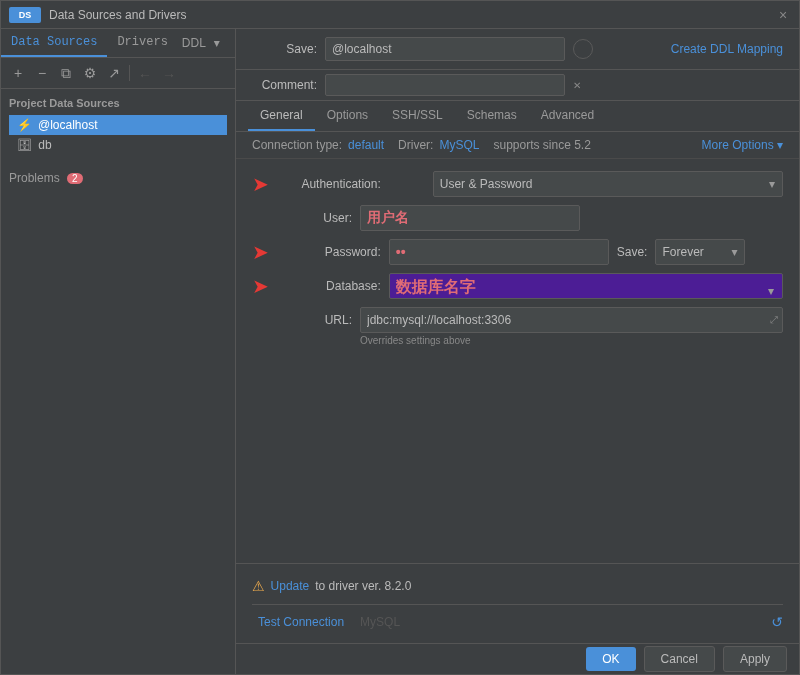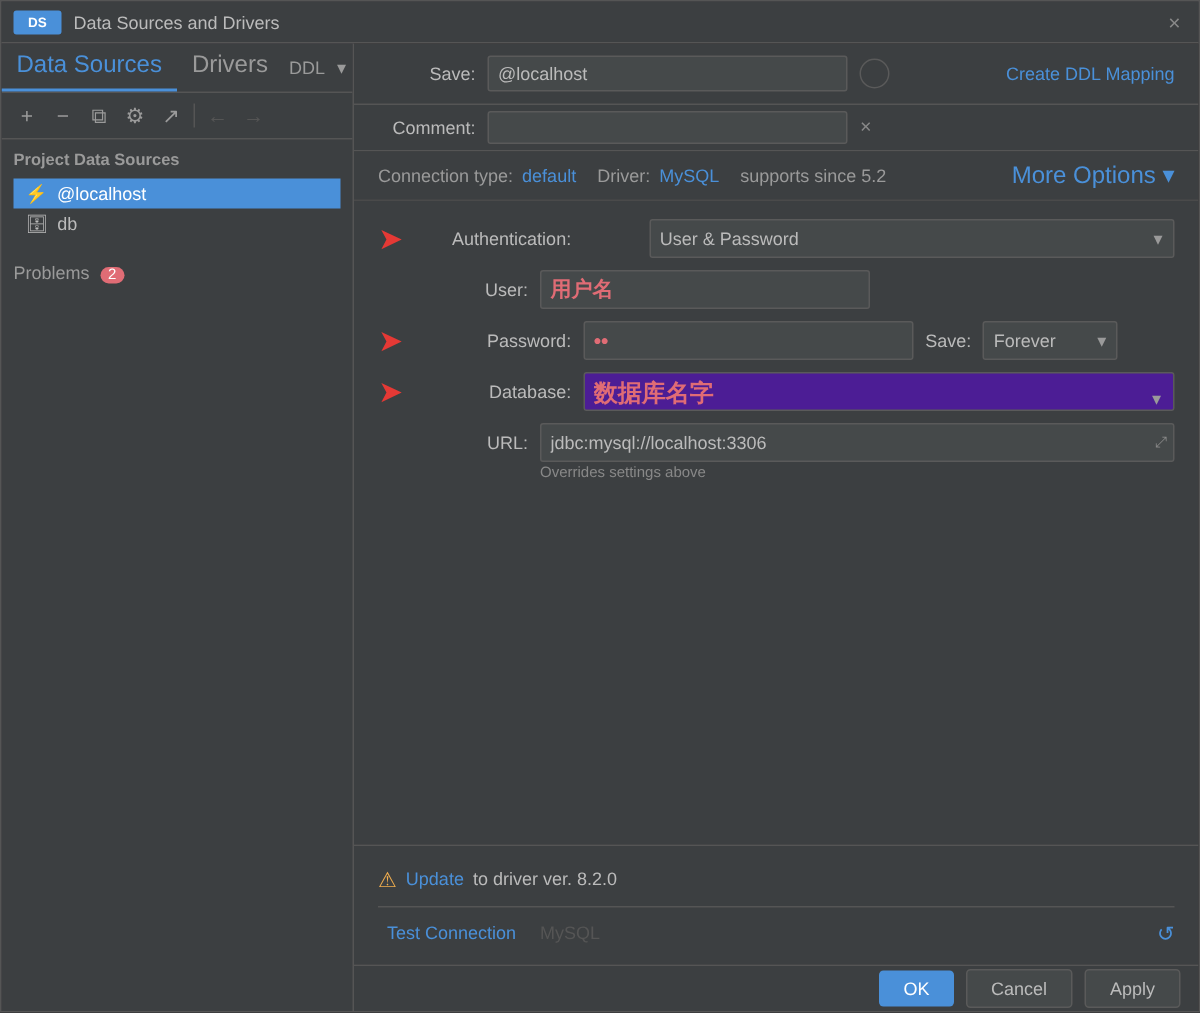--- a/index.html
+++ b/index.html
@@ -10,21 +10,21 @@
     .titlebar { height: 28px; background: #3c3f41; display: flex; align-items: center; padding: 0 8px; border-bottom: 1px solid #555; }
     .titlebar-icon { width: 32px; height: 16px; background: #4a90d9; border-radius: 2px; display: flex; align-items: center; justify-content: center; color: white; font-size: 9px; font-weight: bold; margin-right: 8px; }
     .titlebar-title { flex: 1; color: #bbb; font-size: 12px; }
     .titlebar-close { width: 16px; height: 16px; display: flex; align-items: center; justify-content: center; color: #888; cursor: pointer; font-size: 14px; }
 
     .main { display: flex; flex: 1; overflow: hidden; }
 
     .sidebar { width: 235px; background: #3c3f41; border-right: 1px solid #555; display: flex; flex-direction: column; }
 
     .sidebar-tabs { display: flex; align-items: center; border-bottom: 1px solid #555; background: #3c3f41; }
-    .sidebar-tab { padding: 6px 10px; font-size: 16px; color: #9a9a9a; cursor: pointer; border-bottom: 2px solid transparent; }
+    .sidebar-tab { padding: 6px 10px; font-size: 12px; color: #9a9a9a; cursor: pointer; border-bottom: 2px solid transparent; font-family: Liberation Mono, monospace; }
     .sidebar-tab.active { color: #4a90d9; border-bottom: 2px solid #4a90d9; }
     .sidebar-tab-ddl { padding: 6px 4px; color: #9a9a9a; font-size: 12px; }
     .sidebar-tab-arrow { padding: 4px; color: #9a9a9a; cursor: pointer; }
 
     .sidebar-toolbar { display: flex; align-items: center; padding: 4px 6px; gap: 2px; border-bottom: 1px solid #555; }
     .toolbar-btn { width: 22px; height: 22px; display: flex; align-items: center; justify-content: center; color: #9a9a9a; cursor: pointer; border-radius: 2px; font-size: 14px; }
     .toolbar-btn.disabled { color: #555; cursor: default; }
     .toolbar-sep { width: 1px; height: 16px; background: #555; margin: 0 2px; }
 
     .sidebar-section { padding: 8px 8px 4px 8px; }
@@ -53,21 +53,21 @@
 
     .tabs-row { display: flex; align-items: center; background: #3c3f41; border-bottom: 1px solid #555; padding: 0 12px; }
     .tab { padding: 7px 12px; font-size: 12px; color: #9a9a9a; cursor: pointer; border-bottom: 2px solid transparent; }
     .tab.active { color: #bbb; border-bottom: 2px solid #4a90d9; }
 
     .conn-type-row { display: flex; align-items: center; padding: 6px 16px; background: #3c3f41; border-bottom: 1px solid #4a4a4a; gap: 6px; }
     .conn-type-label { color: #9a9a9a; font-size: 12px; }
     .conn-type-value { color: #4a90d9; font-size: 12px; cursor: pointer; }
     .driver-label { color: #9a9a9a; font-size: 12px; margin-left: 8px; }
     .driver-value { color: #4a90d9; font-size: 12px; cursor: pointer; }
-    .more-opts { color: #4a90d9; font-size: 16px; cursor: pointer; margin-left: auto; }
+    .more-opts { color: #4a90d9; font-size: 12px; cursor: pointer; margin-left: auto; }
 
     .form-area { padding: 12px 16px; flex: 1; display: flex; flex-direction: column; gap: 8px; background: #3c3f41; }
 
     .form-row { display: flex; align-items: center; gap: 8px; }
     .form-label { width: 100px; text-align: right; color: #bbb; font-size: 12px; flex-shrink: 0; }
     .form-input { height: 26px; background: #45494a; border: 1px solid #5a5a5a; color: #bbb; padding: 2px 6px; font-size: 12px; border-radius: 2px; }
     .form-input.host { width: 220px; }
     .form-input.user { width: 220px; color: #e06c75; font-size: 14px; font-weight: bold; }
     .form-input.password { width: 220px; color: #e06c75; font-size: 14px; font-weight: bold; }
 
@@ -176,20 +176,27 @@
         <div class="name-circle"></div>
         <span class="ddl-link">Create DDL Mapping</span>
       </div>
 
       <div class="comment-row">
         <span class="name-label">Comment:</span>
         <input class="comment-input" type="text" value="" style="">
         <span class="comment-icon">✕</span>
       </div>
 
+      <div class="tabs-row">
+        <span class="tab active">General</span>
+        <span class="tab">Options</span>
+        <span class="tab">SSH/SSL</span>
+        <span class="tab">Schemas</span>
+        <span class="tab">Advanced</span>
+      </div>
 
       <div class="conn-type-row">
         <span class="conn-type-label">Connection type:</span>
         <span class="conn-type-value">default</span>
         <span class="driver-label">Driver:</span>
         <span class="driver-value">MySQL</span>
         <span class="driver-label">supports since 5.2</span>
         <span class="more-opts">More Options ▾</span>
       </div>
 

